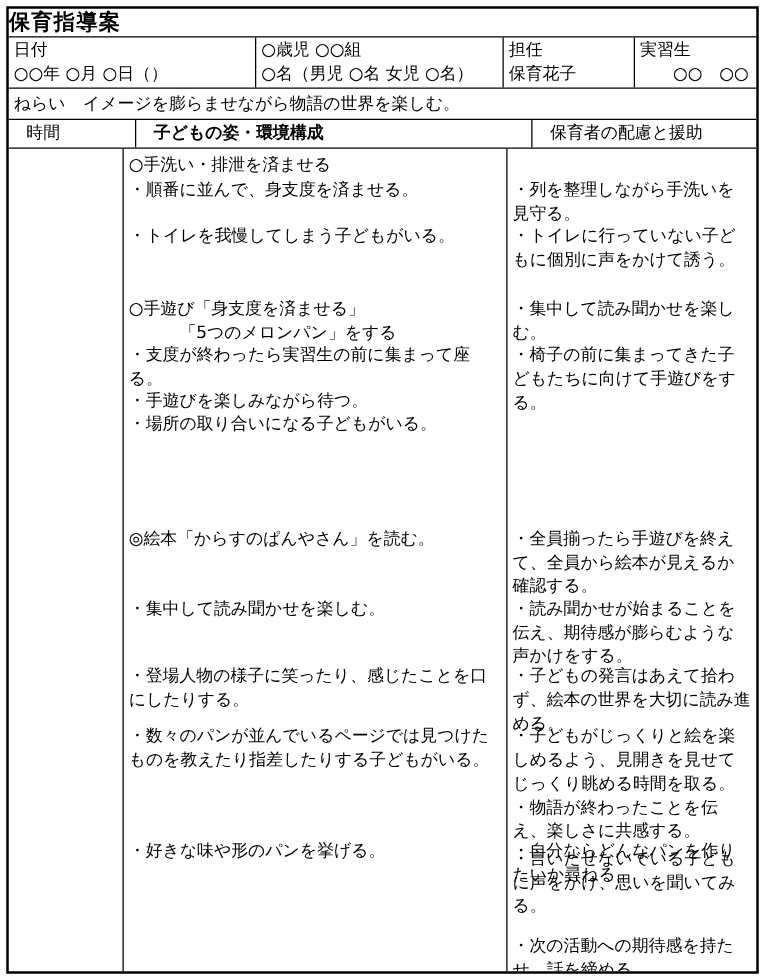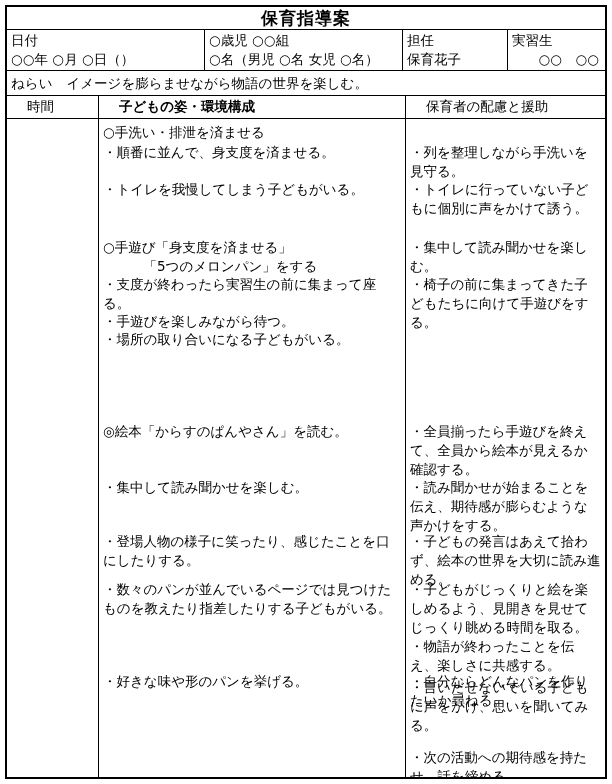--- a/index.html
+++ b/index.html
@@ -23,21 +23,21 @@
     display: flex;
     flex-direction: column;
     font-size: 13.5px;
     line-height: 19px;
   }
   .row { flex: 0 0 auto; display: flex; border-bottom: 1px solid #000; }
 
   .title-row {
     height: 23px;
     align-items: center;
-    justify-content: center;
+    justify-content: flex-start;
   }
   .title-cell {
     font-weight: bold;
     font-size: 17px;
     line-height: 21px;
     letter-spacing: 1px;
   }
 
   .info-row { height: 41px; }
   .info-cell {
@@ -54,23 +54,24 @@
 
   .aim-row {
     height: 25px;
     align-items: center;
     padding: 0 4px;
   }
   .aim-label { margin-right: 14px; }
 
   .header-row { height: 23px; }
   .header-cell {
-    padding: 1px 4px 0 20px;
+    padding: 1px 4px 0 4px;
     border-right: 1px solid #000;
     overflow: hidden;
+    margin-left: 10px;
   }
   .header-cell.c1 { flex: 0 0 92px; }
   .header-cell.c2 { flex: 0 0 307px; font-weight: bold; }
   .header-cell.c3 { flex: 1 1 auto; border-right: none; }
 
   .body-row { flex: 1 1 auto; border-bottom: none; }
   .body-col { position: relative; border-right: 1px solid #000; overflow: hidden; }
   .body-col.time-col { flex: 0 0 92px; }
   .body-col.children-col { flex: 0 0 307px; }
   .body-col.care-col { flex: 1 1 auto; border-right: none; }

